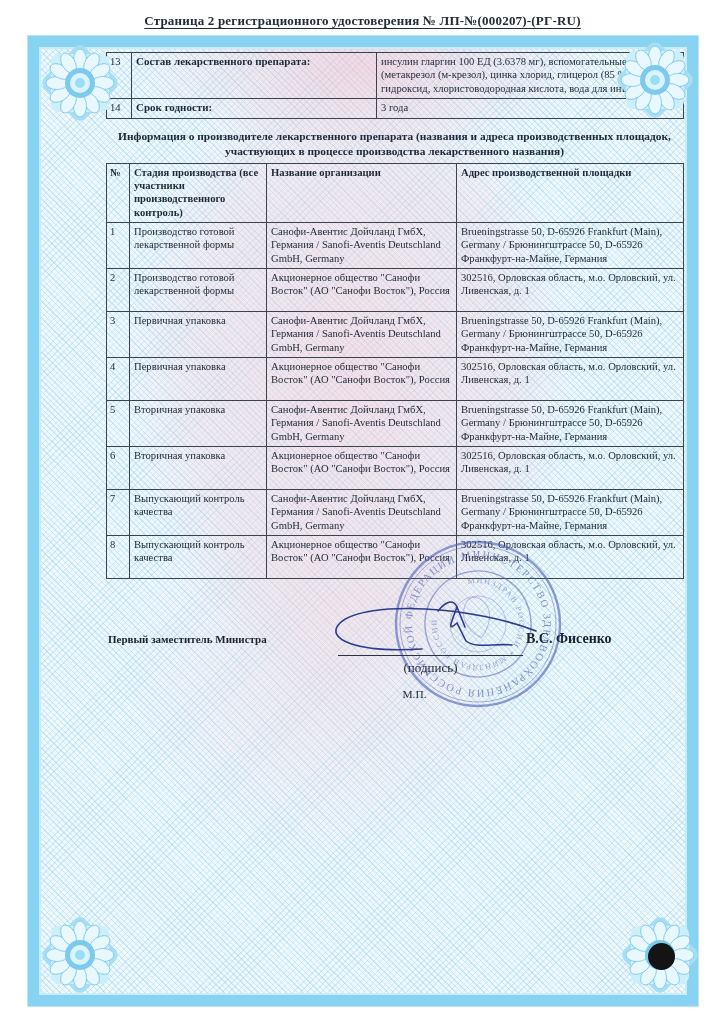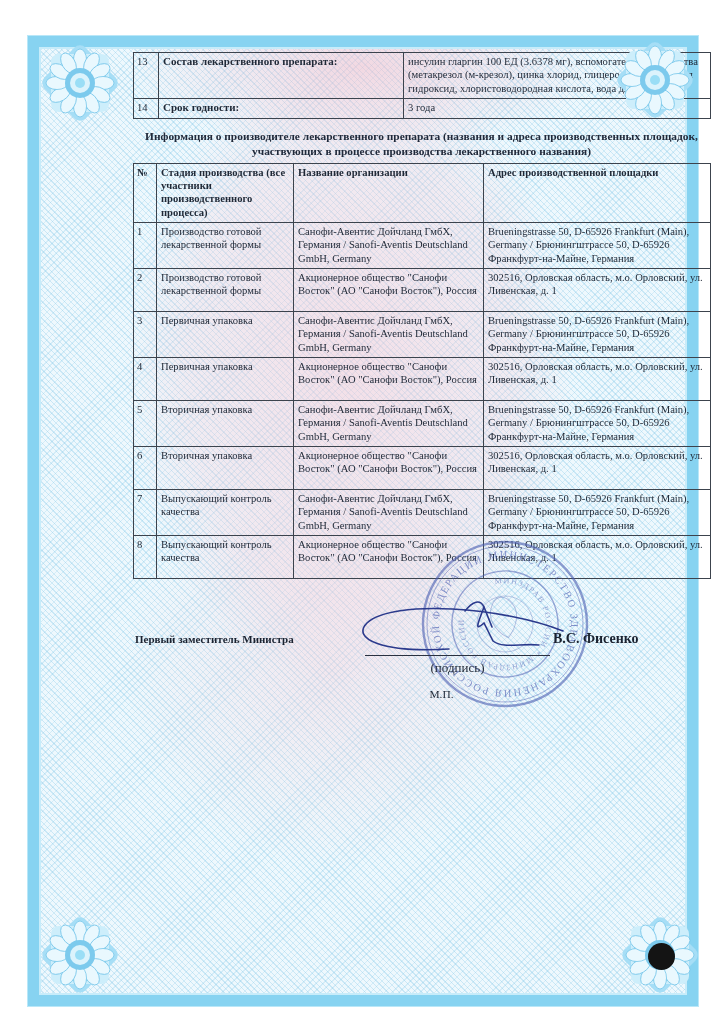--- a/index.html
+++ b/index.html
@@ -23,21 +23,21 @@
     box-shadow: inset 0 0 0 2px #c7ecfa, 0 0 0 1px #b9e7f8;
     background:
       radial-gradient(ellipse 340px 120px at 50% 2%,  rgba(246,186,200,.50), rgba(246,186,200,0) 70%),
       radial-gradient(ellipse 300px 420px at 48% 34%, rgba(248,203,214,.55), rgba(248,203,214,.28) 55%, rgba(248,203,214,0) 75%),
       radial-gradient(ellipse 280px 260px at 45% 66%, rgba(248,206,216,.38), rgba(248,206,216,0) 75%),
       repeating-linear-gradient(45deg,  rgba(116,193,229,.30) 0 1px, rgba(255,255,255,0) 1px 4px),
       repeating-linear-gradient(-45deg, rgba(116,193,229,.22) 0 1px, rgba(255,255,255,0) 1px 5px),
       #eef8fd;
   }
 
-  .content{ position:relative; width:648px; height:948px; padding:5px 0 0 94px; }
+  .content{ position:relative; width:648px; height:948px; padding:5px 0 0 67px; }
 
   table{ border-collapse:collapse; width:577px; table-layout:fixed; }
   td,th{ border:1px solid #3c434d; vertical-align:top; padding:2px 4px 3px 4px;
          font-size:10.6px; line-height:1.26; background:transparent; }
   .t1 td.num, .t2 td.num, .t2 th.num { padding-left:3px; }
   .t1 .label{ font-weight:700; font-size:11px;margin-left:44px; }
   .t1 .value{ font-size:10.6px; }
   .t1 .value.center{ text-align:left; }
   .t2 th{ font-weight:600; text-align:left; height:58px; }
   .t2 td{ height:43px; }
@@ -93,20 +93,21 @@
           <ellipse cx="50" cy="27" rx="6.5" ry="11" transform="rotate(300 50 50)"></ellipse>
           <ellipse cx="50" cy="27" rx="6.5" ry="11" transform="rotate(330 50 50)"></ellipse>
         </g>
         <circle cx="50" cy="50" r="15" fill="#7ccaed"></circle>
         <circle cx="50" cy="50" r="10" fill="#dbf3fc"></circle>
         <circle cx="50" cy="50" r="5" fill="#9adef6"></circle>
       </symbol>
     </defs>
   </svg>
 
+  <div class="page-header">Страница 2  регистрационного удостоверения № ЛП-№(000207)-(РГ-RU)</div>
 
   <div class="frame">
     <div class="content">
 
       <table class="t1">
         <colgroup>
             <col style="width:25px">
             <col style="width:245px">
             <col style="width:307px">
           </colgroup>
@@ -129,21 +130,21 @@
       <table class="t2">
         <colgroup>
             <col style="width:23px">
             <col style="width:137px">
             <col style="width:190px">
             <col style="width:227px">
           </colgroup>
         <tbody>
             <tr>
           <th class="num">№</th>
-          <th>Стадия производства (все участники производственного процесса)</th>
+          <th>Стадия производства (все участники производственного контроль)</th>
           <th>Название организации</th>
           <th>Адрес производственной площадки</th>
         </tr>
         <tr>
           <td class="num">1</td>
           <td>Производство готовой лекарственной формы</td>
           <td>Санофи-Авентис Дойчланд ГмбХ, Германия / Sanofi-Aventis Deutschland GmbH, Germany</td>
           <td>Brueningstrasse 50, D-65926 Frankfurt (Main), Germany / Брюнингштрассе 50, D-65926 Франкфурт-на-Майне, Германия</td>
         </tr>
         <tr>

